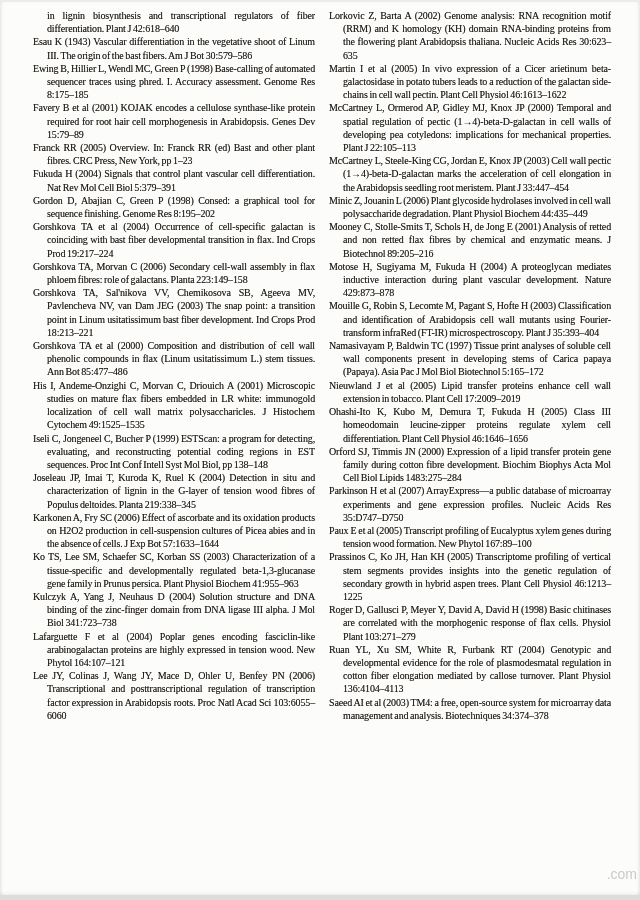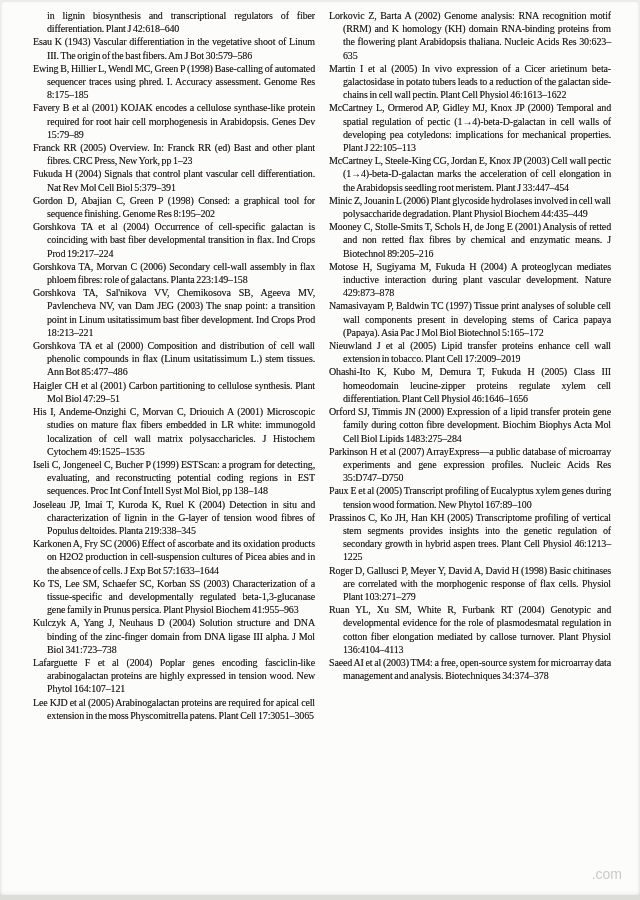--- a/index.html
+++ b/index.html
@@ -51,21 +51,21 @@
     background: #ececea;
   }
   .scan-edge-bottom {
     position: absolute;
     bottom: 0; left: 0; right: 0;
     height: 5px;
     background: #dcdcd8;
   }
   .watermark {
     position: absolute;
-    right: 18px;
+    right: 3px;
     bottom: 18px;
     font-family: "Liberation Sans", sans-serif;
     font-size: 14px;
     color: rgba(160,160,158,0.55);
     pointer-events: none;
   }
 </style>
 </head>
 <body>
 
@@ -78,38 +78,38 @@
         <p class="ref">Esau K (1943) Vascular differentiation in the vegetative shoot of Linum III. The origin of the bast fibers. Am J Bot 30:579–586</p>
         <p class="ref">Ewing B, Hillier L, Wendl MC, Green P (1998) Base-calling of automated sequencer traces using phred. I. Accuracy assessment. Genome Res 8:175–185</p>
         <p class="ref">Favery B et al (2001) KOJAK encodes a cellulose synthase-like protein required for root hair cell morphogenesis in Arabidopsis. Genes Dev 15:79–89</p>
         <p class="ref">Franck RR (2005) Overview. In: Franck RR (ed) Bast and other plant fibres. CRC Press, New York, pp 1–23</p>
         <p class="ref">Fukuda H (2004) Signals that control plant vascular cell differentiation. Nat Rev Mol Cell Biol 5:379–391</p>
         <p class="ref">Gordon D, Abajian C, Green P (1998) Consed: a graphical tool for sequence finishing. Genome Res 8:195–202</p>
         <p class="ref">Gorshkova TA et al (2004) Occurrence of cell-specific galactan is coinciding with bast fiber developmental transition in flax. Ind Crops Prod 19:217–224</p>
         <p class="ref">Gorshkova TA, Morvan C (2006) Secondary cell-wall assembly in flax phloem fibres: role of galactans. Planta 223:149–158</p>
         <p class="ref">Gorshkova TA, Sal'nikova VV, Chemikosova SB, Ageeva MV, Pavlencheva NV, van Dam JEG (2003) The snap point: a transition point in Linum usitatissimum bast fiber development. Ind Crops Prod 18:213–221</p>
         <p class="ref">Gorshkova TA et al (2000) Composition and distribution of cell wall phenolic compounds in flax (Linum usitatissimum L.) stem tissues. Ann Bot 85:477–486</p>
-        <p class="ref">Haigler CH et al (2001) Carbon partitioning to cellulose synthesis. Plant Mol Biol 47:29–51</p>
         <p class="ref">His I, Andeme-Onzighi C, Morvan C, Driouich A (2001) Microscopic studies on mature flax fibers embedded in LR white: immunogold localization of cell wall matrix polysaccharicles. J Histochem Cytochem 49:1525–1535</p>
         <p class="ref">Iseli C, Jongeneel C, Bucher P (1999) ESTScan: a program for detecting, evaluating, and reconstructing potential coding regions in EST sequences. Proc Int Conf Intell Syst Mol Biol, pp 138–148</p>
         <p class="ref">Joseleau JP, Imai T, Kuroda K, Ruel K (2004) Detection in situ and characterization of lignin in the G-layer of tension wood fibres of Populus deltoides. Planta 219:338–345</p>
         <p class="ref">Karkonen A, Fry SC (2006) Effect of ascorbate and its oxidation products on H2O2 production in cell-suspension cultures of Picea abies and in the absence of cells. J Exp Bot 57:1633–1644</p>
         <p class="ref">Ko TS, Lee SM, Schaefer SC, Korban SS (2003) Characterization of a tissue-specific and developmentally regulated beta-1,3-glucanase gene family in Prunus persica. Plant Physiol Biochem 41:955–963</p>
         <p class="ref">Kulczyk A, Yang J, Neuhaus D (2004) Solution structure and DNA binding of the zinc-finger domain from DNA ligase III alpha. J Mol Biol 341:723–738</p>
         <p class="ref">Lafarguette F et al (2004) Poplar genes encoding fasciclin-like arabinogalactan proteins are highly expressed in tension wood. New Phytol 164:107–121</p>
-        <p class="ref">Lee KJD et al (2005) Arabinogalactan proteins are required for apical cell extension in the moss Physcomitrella patens. Plant Cell 17:3051–3065</p>
+        <p class="ref">Lee JY, Colinas J, Wang JY, Mace D, Ohler U, Benfey PN (2006) Transcriptional and posttranscriptional regulation of transcription factor expression in Arabidopsis roots. Proc Natl Acad Sci 103:6055–6060</p>
       </div>
     <div class="col">
         <p class="ref">Lorkovic Z, Barta A (2002) Genome analysis: RNA recognition motif (RRM) and K homology (KH) domain RNA-binding proteins from the flowering plant Arabidopsis thaliana. Nucleic Acids Res 30:623–635</p>
         <p class="ref">Martin I et al (2005) In vivo expression of a Cicer arietinum beta-galactosidase in potato tubers leads to a reduction of the galactan side-chains in cell wall pectin. Plant Cell Physiol 46:1613–1622</p>
         <p class="ref">McCartney L, Ormerod AP, Gidley MJ, Knox JP (2000) Temporal and spatial regulation of pectic (1→4)-beta-D-galactan in cell walls of developing pea cotyledons: implications for mechanical properties. Plant J 22:105–113</p>
         <p class="ref">McCartney L, Steele-King CG, Jordan E, Knox JP (2003) Cell wall pectic (1→4)-beta-D-galactan marks the acceleration of cell elongation in the Arabidopsis seedling root meristem. Plant J 33:447–454</p>
         <p class="ref">Minic Z, Jouanin L (2006) Plant glycoside hydrolases involved in cell wall polysaccharide degradation. Plant Physiol Biochem 44:435–449</p>
         <p class="ref">Mooney C, Stolle-Smits T, Schols H, de Jong E (2001) Analysis of retted and non retted flax fibres by chemical and enzymatic means. J Biotechnol 89:205–216</p>
         <p class="ref">Motose H, Sugiyama M, Fukuda H (2004) A proteoglycan mediates inductive interaction during plant vascular development. Nature 429:873–878</p>
+        <p class="ref">Mouille G, Robin S, Lecomte M, Pagant S, Hofte H (2003) Classification and identification of Arabidopsis cell wall mutants using Fourier-transform infraRed (FT-IR) microspectroscopy. Plant J 35:393–404</p>
         <p class="ref">Namasivayam P, Baldwin TC (1997) Tissue print analyses of soluble cell wall components present in developing stems of Carica papaya (Papaya). Asia Pac J Mol Biol Biotechnol 5:165–172</p>
         <p class="ref">Nieuwland J et al (2005) Lipid transfer proteins enhance cell wall extension in tobacco. Plant Cell 17:2009–2019</p>
         <p class="ref">Ohashi-Ito K, Kubo M, Demura T, Fukuda H (2005) Class III homeodomain leucine-zipper proteins regulate xylem cell differentiation. Plant Cell Physiol 46:1646–1656</p>
         <p class="ref">Orford SJ, Timmis JN (2000) Expression of a lipid transfer protein gene family during cotton fibre development. Biochim Biophys Acta Mol Cell Biol Lipids 1483:275–284</p>
         <p class="ref">Parkinson H et al (2007) ArrayExpress—a public database of microarray experiments and gene expression profiles. Nucleic Acids Res 35:D747–D750</p>
         <p class="ref">Paux E et al (2005) Transcript profiling of Eucalyptus xylem genes during tension wood formation. New Phytol 167:89–100</p>
         <p class="ref">Prassinos C, Ko JH, Han KH (2005) Transcriptome profiling of vertical stem segments provides insights into the genetic regulation of secondary growth in hybrid aspen trees. Plant Cell Physiol 46:1213–1225</p>
         <p class="ref">Roger D, Gallusci P, Meyer Y, David A, David H (1998) Basic chitinases are correlated with the morphogenic response of flax cells. Physiol Plant 103:271–279</p>
         <p class="ref">Ruan YL, Xu SM, White R, Furbank RT (2004) Genotypic and developmental evidence for the role of plasmodesmatal regulation in cotton fiber elongation mediated by callose turnover. Plant Physiol 136:4104–4113</p>
         <p class="ref">Saeed AI et al (2003) TM4: a free, open-source system for microarray data management and analysis. Biotechniques 34:374–378</p>

